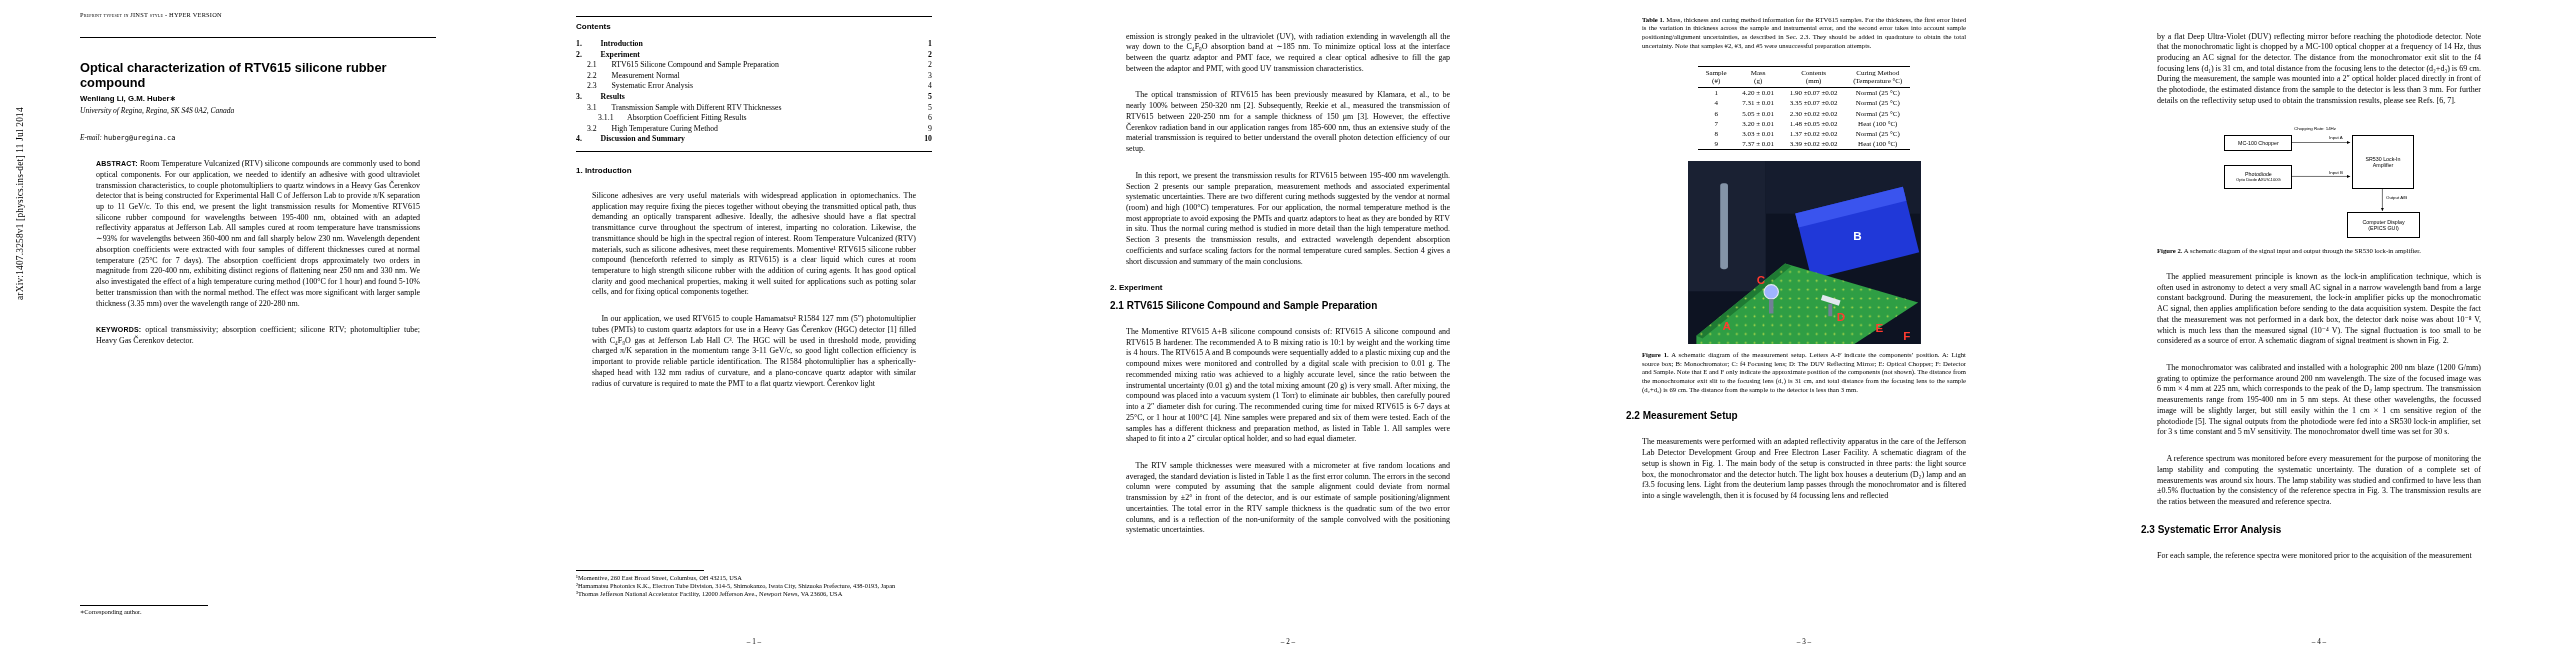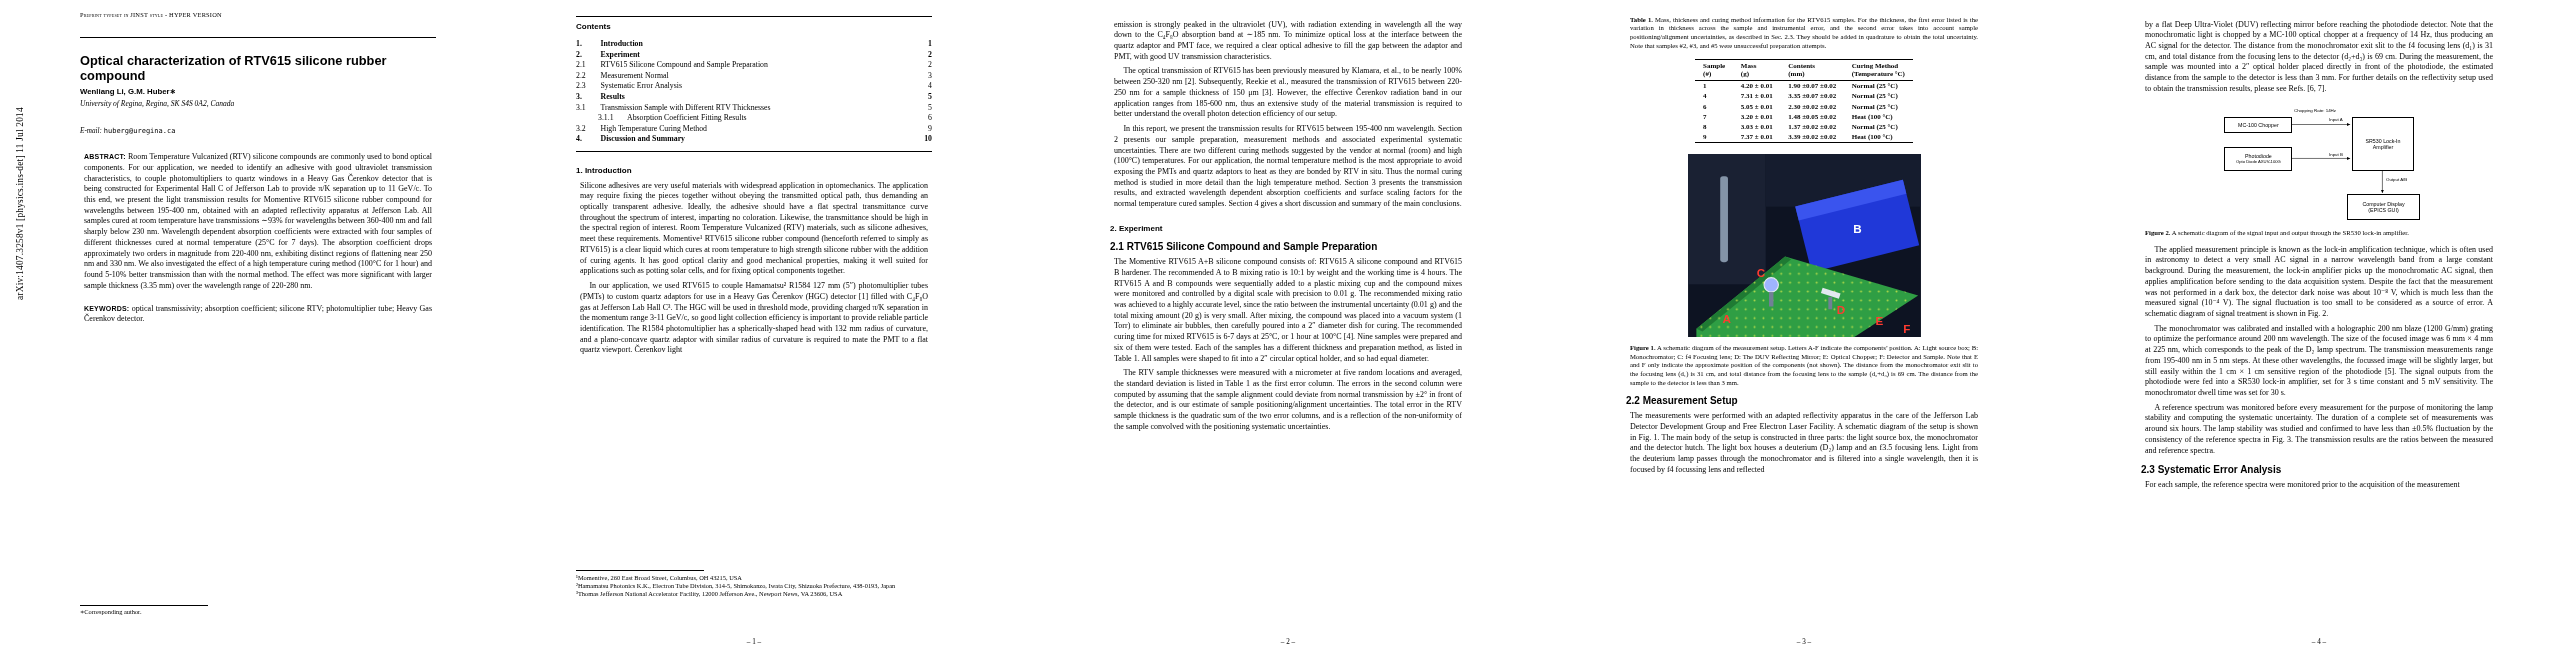--- a/index.html
+++ b/index.html
@@ -2,31 +2,31 @@
 <html style="font-size:9px"><head>
 <meta charset="utf-8">
 <style>
   html,body{margin:0;padding:0}
   body{position:relative;width:2576px;height:667px;background:#ffffff;
        font-family:"Liberation Serif","DejaVu Serif",serif;color:#000;overflow:hidden}
   .sheet{position:absolute;top:0;width:515px;height:667px;background:#fff}
   .col{position:absolute;left:80px;width:356px;top:0}
 
   .body-text,.just{font-size:8px;line-height:1.34;text-align:justify}
-  p{margin:4px}
+  p{margin:16px}
   p.ind{text-indent:9.4px}
   .sans{font-family:"Liberation Sans","DejaVu Sans",sans-serif}
   .rule{border:0;border-top:0.6px solid #000;margin:0}
   .rule-thin{border:0;border-top:0.4px solid #000;margin:0}
 
   
   .preprint-note{margin-top:11px;font-size:6.4px;font-variant:small-caps;letter-spacing:0.2px}
   .title-rule{margin-top:19px}
   .paper-title{font-family:"Liberation Sans","DejaVu Sans",sans-serif;font-weight:bold;
-               font-size:12.8px;line-height:1.18;margin:15px 0 0 0}
+               font-size:12.8px;line-height:1.18;margin:22px 0 0 0}
   .authors{font-family:"Liberation Sans","DejaVu Sans",sans-serif;font-weight:bold;
            font-size:7.8px;margin-top:4px}
   .affiliation{font-style:italic;font-size:7.5px;margin-top:3.3px}
   .email-line{margin-top:19px;font-size:7.2px}
   .email-label{font-style:italic}
   .email-mono{font-family:"DejaVu Sans Mono","Liberation Mono",monospace;font-size:7px}
   .abstract{margin-top:16.7px}
   .blk-label{font-weight:bold;font-size:7px;letter-spacing:0.2px}
   .keywords{margin-top:12.2px}
   .corr-wrap{position:absolute;left:80px;width:356px;top:605px}
@@ -36,39 +36,39 @@
                transform-origin:0 0;white-space:nowrap;font-size:9.4px;letter-spacing:0.2px}
 
   
   .contents-rule-top{margin-top:15.6px}
   .contents-heading{font-family:"Liberation Sans","DejaVu Sans",sans-serif;font-weight:bold;
                     font-size:8px;margin-top:5.6px}
   .toc{margin-top:7.8px;font-size:7.8px;line-height:10.6px}
   .toc-row{display:flex}
   .toc-row.lvl0{font-weight:bold}
   .toc-num{width:24.5px;flex:none}
-  .toc-row.lvl1 .toc-num{width:24.5px}
+  .toc-row.lvl1 .toc-num{margin-left:11px;width:24.5px}
   .toc-row.lvl2 .toc-num{margin-left:22px;width:29px}
   .toc-label{flex:1}
   .toc-page{flex:none;text-align:right;min-width:13.3px}
   .contents-rule-bot{margin-top:5.6px}
   .section-heading{font-family:"Liberation Sans","DejaVu Sans",sans-serif;font-weight:bold;
                    font-size:8px;margin:14.5px 0 5.6px 0}
   .subsection-heading{font-family:"Liberation Sans","DejaVu Sans",sans-serif;font-weight:bold;
                       font-size:10px;margin:7.8px 0 5px 0}
   .fn-wrap{position:absolute;left:80px;width:356px;top:570px}
   .fn-rule{width:128px;border:0;border-top:0.4px solid #000;margin:0 0 2.8px 0}
   .footnote{font-size:6.4px;line-height:1.25;text-align:justify}
   .page-number{position:absolute;left:80px;width:356px;top:638px;text-align:center;font-size:7.2px}
 
   
   .table-caption{margin-top:15.6px;font-size:6.7px;line-height:1.3;text-align:justify}
   .cap-label{font-weight:bold}
   table.tbl{margin:9px auto 0 auto;border-collapse:collapse;font-size:7px}
-  .tbl th,.tbl td{padding:1.1px 7.8px;text-align:left;font-weight:bold}
+  .tbl th,.tbl td{padding:1.1px 7.8px;text-align:center;font-weight:normal}
   .tbl thead tr{border-top:0.8px solid #000;border-bottom:0.4px solid #000}
   .tbl tbody tr:last-child{border-bottom:0.8px solid #000}
   .th-l{display:block;line-height:1.25}
 
   
   .photo-fig{width:233px;margin:11px auto 0 auto;display:block}
   .fig-caption{margin-top:6.7px;font-size:6.7px;line-height:1.3;text-align:justify}
   .fig1-letter{font-family:"Liberation Sans","DejaVu Sans",sans-serif;font-weight:bold;font-size:21px}
 
   .diagram{position:relative;width:198px;height:118px;margin:10px auto 0 auto;

